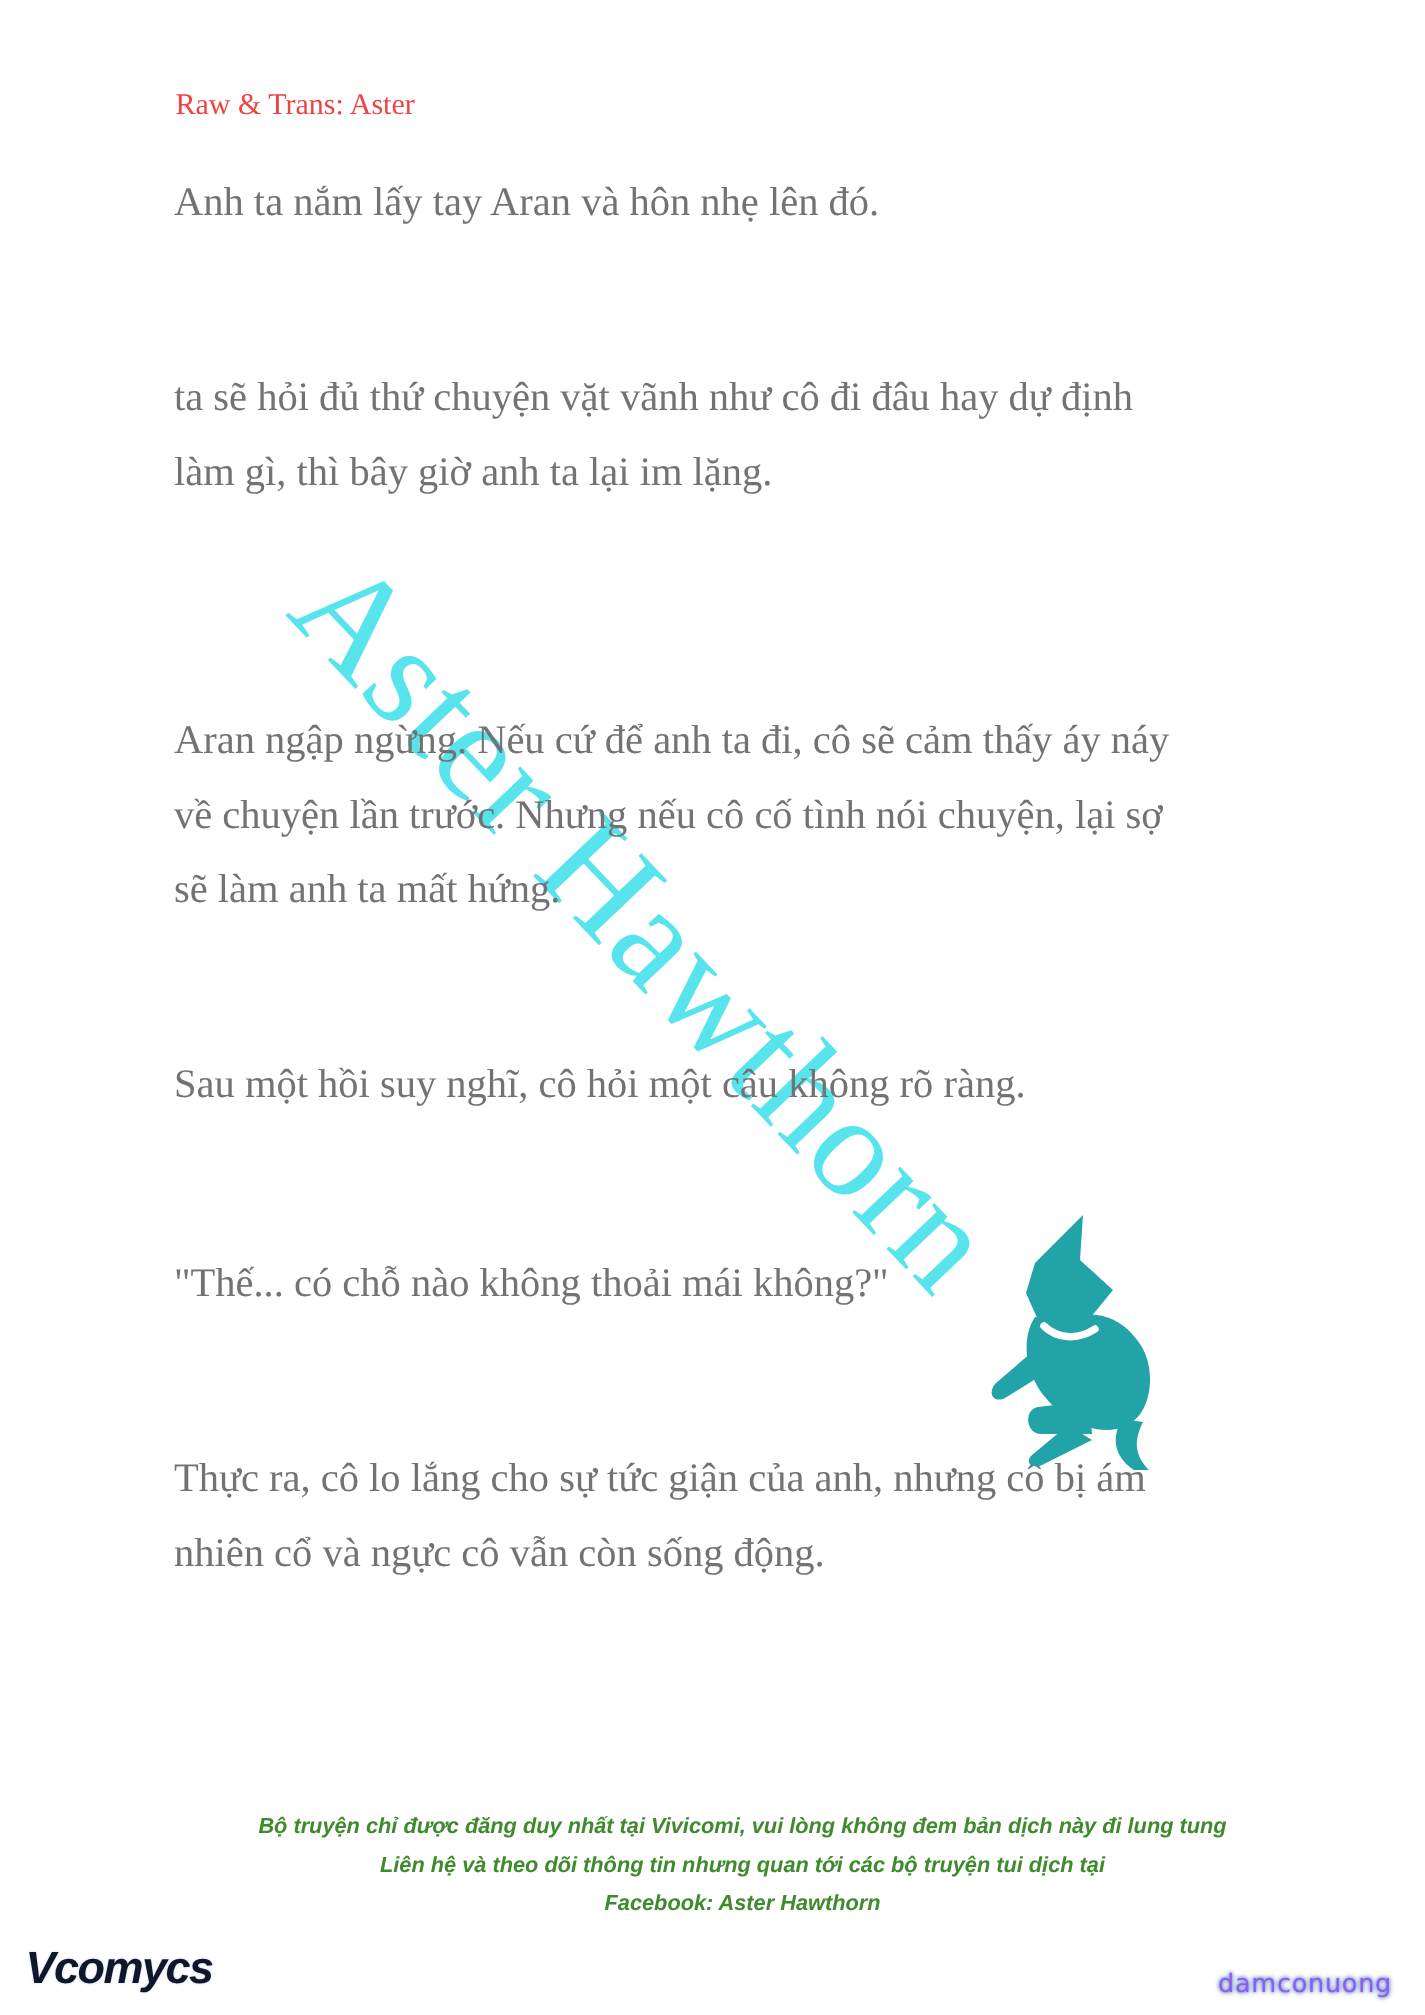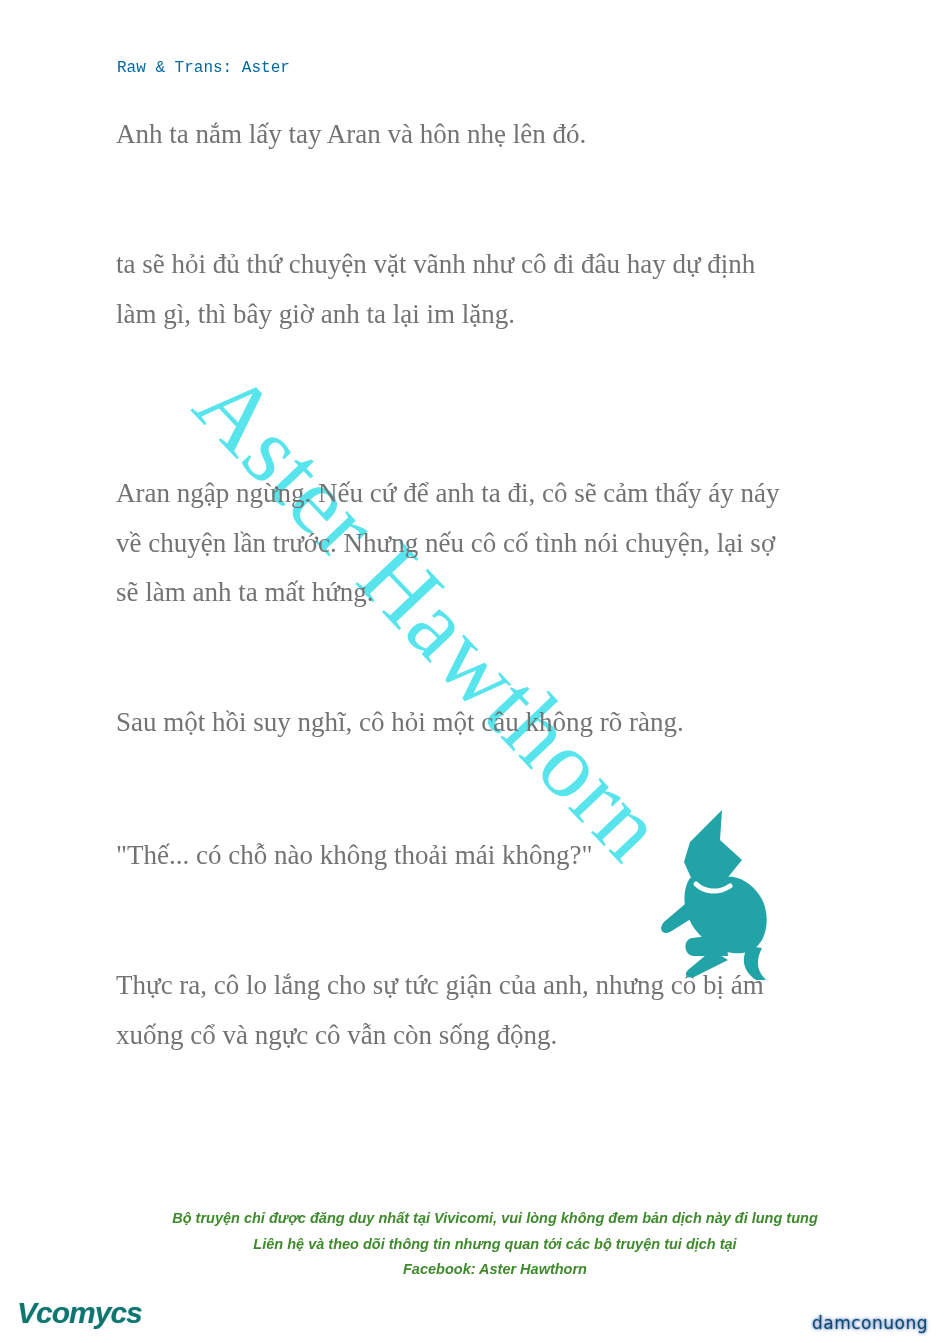--- a/index.html
+++ b/index.html
@@ -4,22 +4,22 @@
   <style>
     html, body { margin: 0; padding: 0; }
     body {
       width: 950px; height: 1343px; background: #ffffff;
       position: relative; overflow: hidden;
       font-family: "Liberation Serif", "DejaVu Serif", serif;
       color: #111111;
     }
     .header {
       position: absolute; left: 117px; top: 59px;
-      font-family: Liberation Mono, monospace;
-      font-size: 16px; color: #0369a1;
+      font-family: Liberation Serif, serif;
+      font-size: 20px; color: #ef4444;
     }
     .para {
       position: absolute; left: 116px;
       font-size: 27px; line-height: 49.5px;
       color: #737373; margin: 0; white-space: nowrap;
     }
     .line { display: block; }
     .watermark {
       position: absolute; left: 120px; top: 560px;
       width: 820px; text-align: center;
@@ -36,27 +36,27 @@
       position: absolute; left: 0; width: 950px; text-align: center;
       font-family: "Liberation Sans", "DejaVu Sans", sans-serif;
       font-style: italic; font-weight: bold; color: #3f8a2c;
       font-size: 14.5px;
       padding-left: 20px;
     }
     .logo-left {
       position: absolute; left: 17px; top: 1296px;
       font-family: "Liberation Sans", "DejaVu Sans", sans-serif;
       font-style: italic; font-weight: bold; font-size: 30px;
-      color: #0f766e; letter-spacing: -1px;
+      color: #0f172a; letter-spacing: -1px;
       text-shadow: 0 0 2px #c9d6ee;
     }
     .logo-right {
       position: absolute; left: 812px; top: 1313px;
       font-family: "DejaVu Sans", sans-serif; font-size: 17px;
-      color: #0c4a6e; letter-spacing: 0.5px;
+      color: #8b5cf6; letter-spacing: 0.5px;
       text-shadow: 0 0 2px #7f97c8, 0 0 3px #7f97c8, 0 0 4px #a8b8dc;
     }
   </style>
 </head>
 <body>
 
 <div class="header">Raw &amp; Trans: Aster</div>
 
 <div class="watermark">Aster Hawthorn</div>
 
@@ -78,21 +78,21 @@
 <p class="para" style="top:698px">
   <span class="line">Sau một hồi suy nghĩ, cô hỏi một câu không rõ ràng.</span>
 </p>
 
 <p class="para" style="top:831px">
   <span class="line">"Thế... có chỗ nào không thoải mái không?"</span>
 </p>
 
 <p class="para" style="top:961px">
   <span class="line">Thực ra, cô lo lắng cho sự tức giận của anh, nhưng cô bị ám</span>
-  <span class="line">xuống cổ và ngực cô vẫn còn sống động.</span>
+  <span class="line">nhiên cổ và ngực cô vẫn còn sống động.</span>
 </p>
 
 <svg class="cat" viewBox="0 0 130 170">
   <g fill="#22a3a8">
 
     <path d="M50 20 L70 0 L68 30 L90 50 L72 72 L55 78 L40 70 L32 52 L38 32 Z"></path>
 
     <path d="M38 68 C30 80 30 100 42 118 C55 136 80 150 100 140 C118 130 118 100 108 86 C96 68 78 62 60 70 Z"></path>
 
     <path d="M40 88 L12 112 C6 118 10 126 18 122 L50 102 Z"></path>

